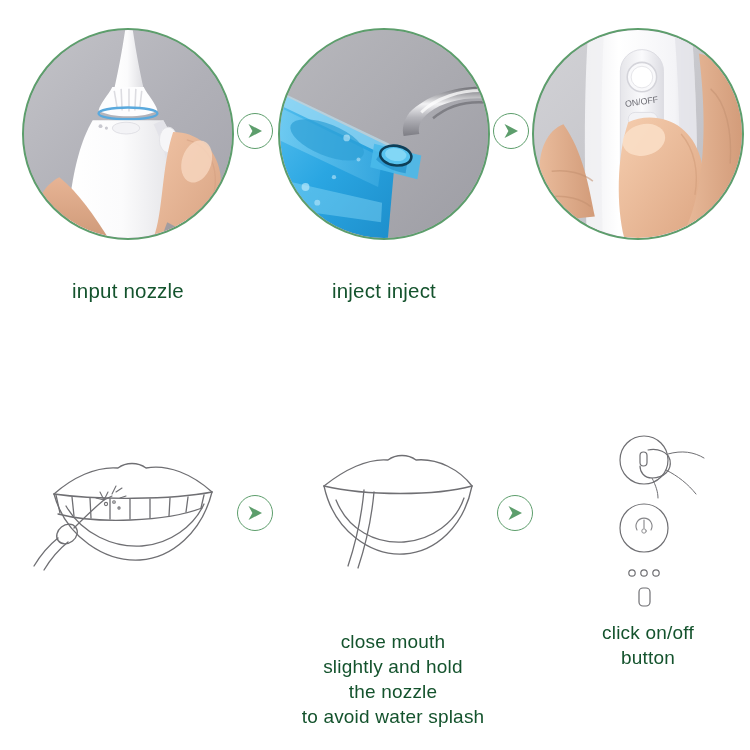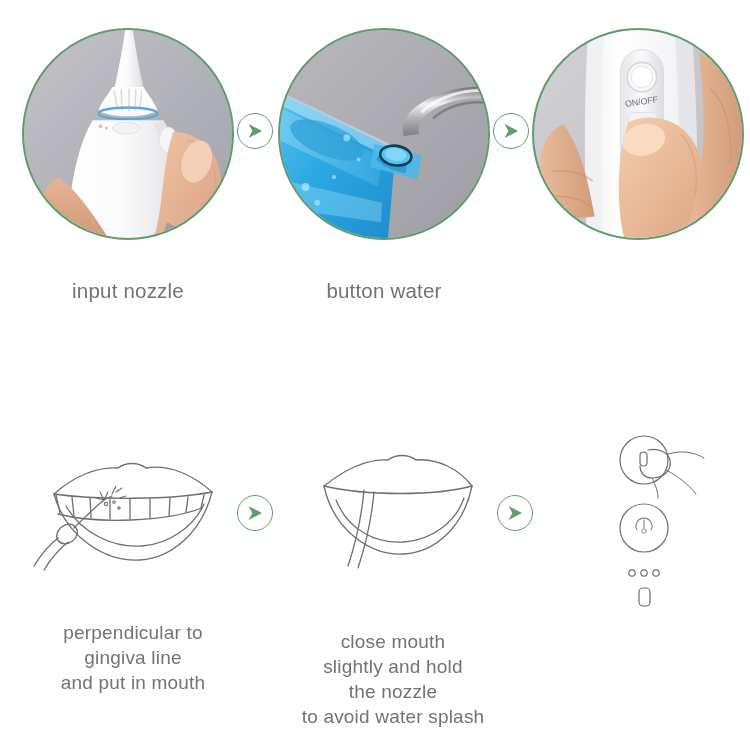--- a/index.html
+++ b/index.html
@@ -53,21 +53,21 @@
     align-items: center;
     justify-content: center;
     background: #ffffff;
   }
   .arrow-badge svg { display: block; }
 
   
   .caption {
     position: absolute;
     text-align: center;
-    color: #737373;
+    color: #14532d;
     font-size: 20px;
     line-height: 25px;
     letter-spacing: .2px;
     font-family: "Liberation Sans", "DejaVu Sans", sans-serif;
     white-space: pre-line;
   }
   .caption.top { font-size: 20.5px; }
   .caption.bottom { font-size: 19px; line-height: 25px; }
 
   
@@ -258,21 +258,21 @@
         <path d="M180 60 C196 74 202 104 200 136" fill="none" stroke="#c2906f" stroke-width="1.4" opacity="0.5"></path>
 
         <path d="M30 96 C14 102 4 122 6 148 C8 174 22 190 42 192 L62 190 C56 160 50 124 30 96 Z" fill="url(#g3skinb)"></path>
         <path d="M18 144 C34 142 50 146 60 154" fill="none" stroke="#c2906f" stroke-width="1.6" opacity="0.55"></path>
         <path d="M16 170 C32 168 48 172 58 180" fill="none" stroke="#c2906f" stroke-width="1.6" opacity="0.55"></path>
       </svg>
     </div>
   </div>
 
   <div class="caption top" style="left:22px; top:278px; width:212px;">input nozzle</div>
-  <div class="caption top" style="left:278px; top:278px; width:212px;">button water</div>
+  <div class="caption top" style="left:278px; top:278px; width:212px;">inject inject</div>
 
   <div class="line-art" style="left:26px; top:450px; width:215px; height:120px;">
     <svg width="215" height="120" viewBox="0 0 215 120" aria-hidden="true">
       <g fill="none" stroke="#6f6f73" stroke-width="1.3" stroke-linecap="round" stroke-linejoin="round">
 
         <path d="M28 44 C46 28 70 16 92 18 C100 12 112 12 120 18 C142 14 166 24 186 42"></path>
 
         <path d="M28 44 C70 50 146 50 186 42"></path>
 
         <path d="M28 44 C40 88 80 112 114 110 C146 108 176 82 186 42"></path>
@@ -352,21 +352,20 @@
 
         <circle cx="36" cy="145" r="3.2"></circle>
         <circle cx="48" cy="145" r="3.2"></circle>
         <circle cx="60" cy="145" r="3.2"></circle>
 
         <rect x="43" y="160" width="11" height="18" rx="4"></rect>
       </g>
     </svg>
   </div>
 
-  <div class="caption bottom" style="left:8px; top:620px; width:250px;">perpendicular to
-gingiva line
-and put in mouth</div>
   <div class="caption bottom" style="left:278px; top:620px; width:230px;margin-top:9px;">close mouth
 slightly and hold
 the nozzle
 to avoid water splash</div>
+  <div class="caption bottom" style="left:548px; top:620px; width:200px;">click on/off
+button</div>
 
 </div>
 
 </body></html>

